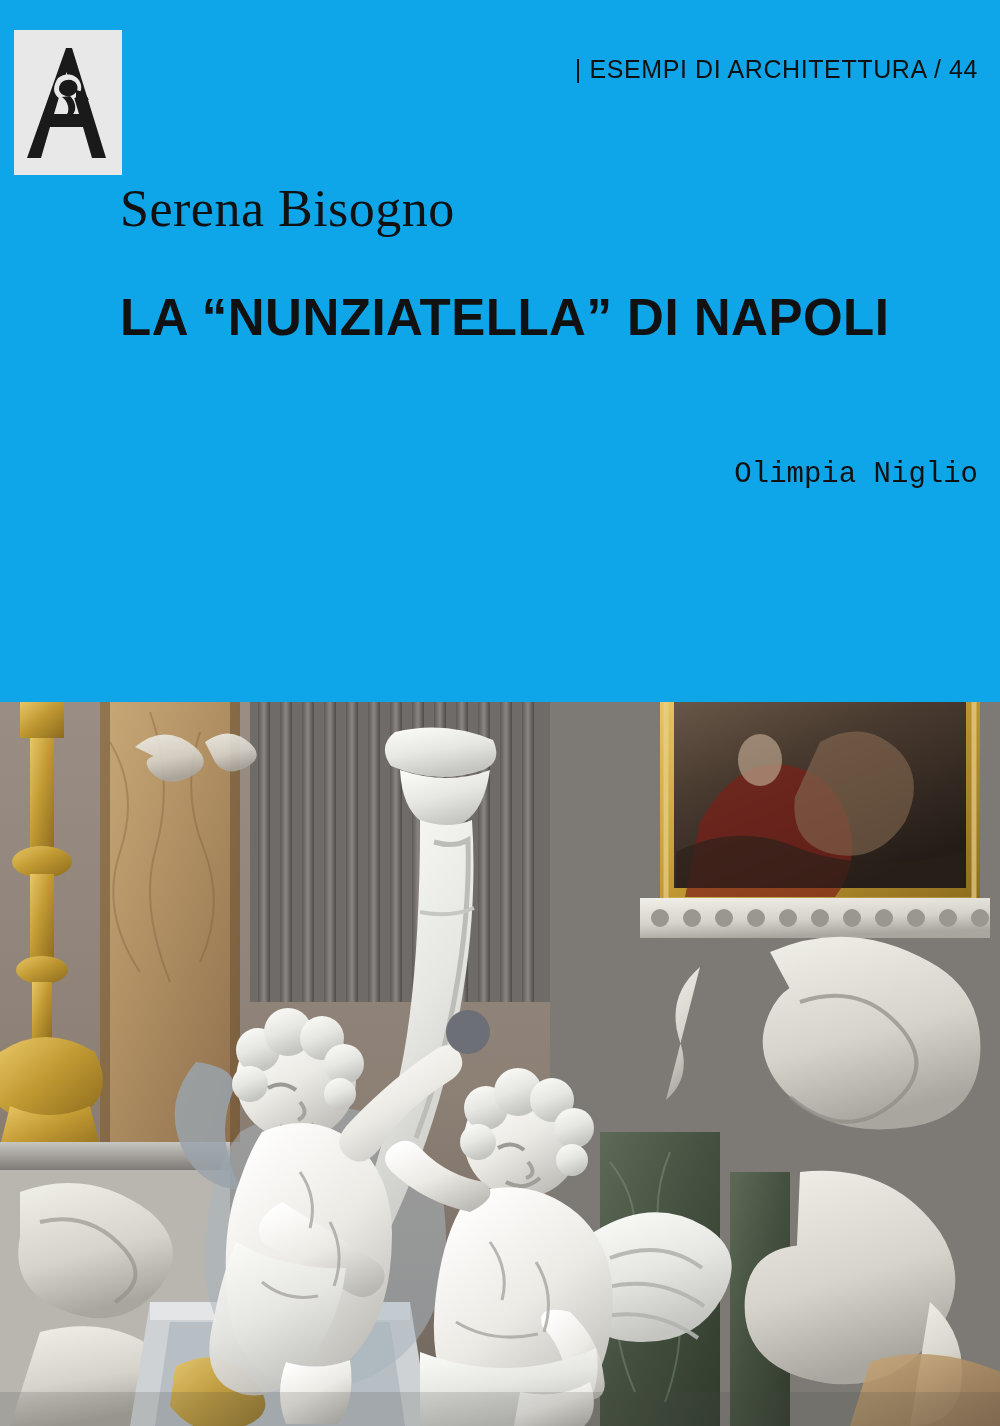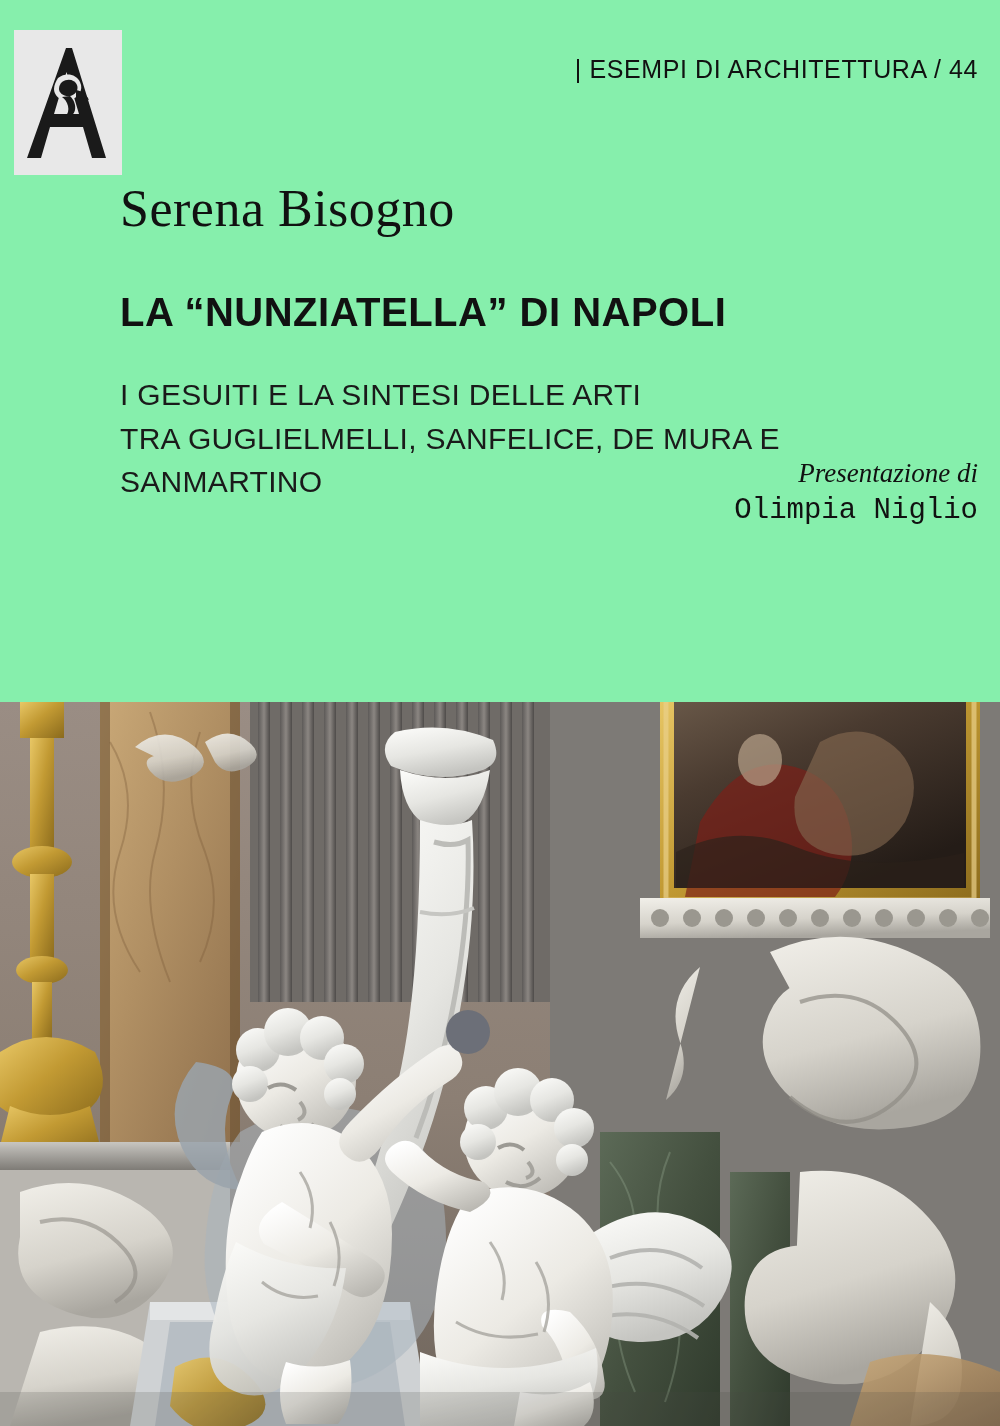--- a/index.html
+++ b/index.html
@@ -7,21 +7,21 @@
     padding: 0;
     background: #ffffff;
   }
   body {
     font-family: "Liberation Sans", sans-serif;
   }
   .cover {
     position: relative;
     width: 1000px;
     height: 1426px;
-    background: #86efac;
+    background: #0ea5e9;
     overflow: hidden;
   }
 
   
   .logo-box {
     position: absolute;
     left: 14px;
     top: 30px;
     width: 108px;
     height: 145px;
@@ -57,21 +57,21 @@
     font-family: "Liberation Serif", serif;
     font-size: 52px;
     color: #111111;
     letter-spacing: 0.5px;
     line-height: 1.1;
     margin: 0 0 52px 0;
     font-weight: 400;
   }
   .main-title {
     font-family: "Liberation Sans", sans-serif;
-    font-size: 40px;
+    font-size: 51px;
     font-weight: 700;
     color: #111111;
     letter-spacing: 0.5px;
     line-height: 1.15;
     margin: 0 0 38px 0;
     font-stretch: condensed;
   }
   .subtitle {
     font-family: "Liberation Sans", sans-serif;
     font-size: 30px;
@@ -145,29 +145,24 @@
         <path d="M62 60 c6 1 11 5 13 10 c-4 -2 -9 -3 -13 -2 Z"></path>
       </g>
     </svg>
   </div>
 
   <div class="series-line">| ESEMPI DI ARCHITETTURA / 44</div>
 
   <div class="title-block">
     <div class="author">Serena Bisogno</div>
     <div class="main-title">LA “NUNZIATELLA” DI NAPOLI</div>
-    <div class="subtitle">
-      <span>I GESUITI E LA SINTESI DELLE ARTI</span>
-      <span>TRA GUGLIELMELLI, SANFELICE, DE MURA E SANMARTINO</span>
-    </div>
   </div>
 
   <div class="credits">
     <div class="credit-group">
-      <div class="credit-role">Presentazione di</div>
       <div class="credit-name">Olimpia Niglio</div>
     </div>
   </div>
 
   <div class="photo">
     <svg viewBox="0 0 1000 724" xmlns="http://www.w3.org/2000/svg" aria-hidden="true">
       <defs>
         <linearGradient id="marbleWall" x1="0" y1="0" x2="0" y2="1">
           <stop offset="0%" stop-color="#9a8d84"></stop>
           <stop offset="55%" stop-color="#8c7f74"></stop>

